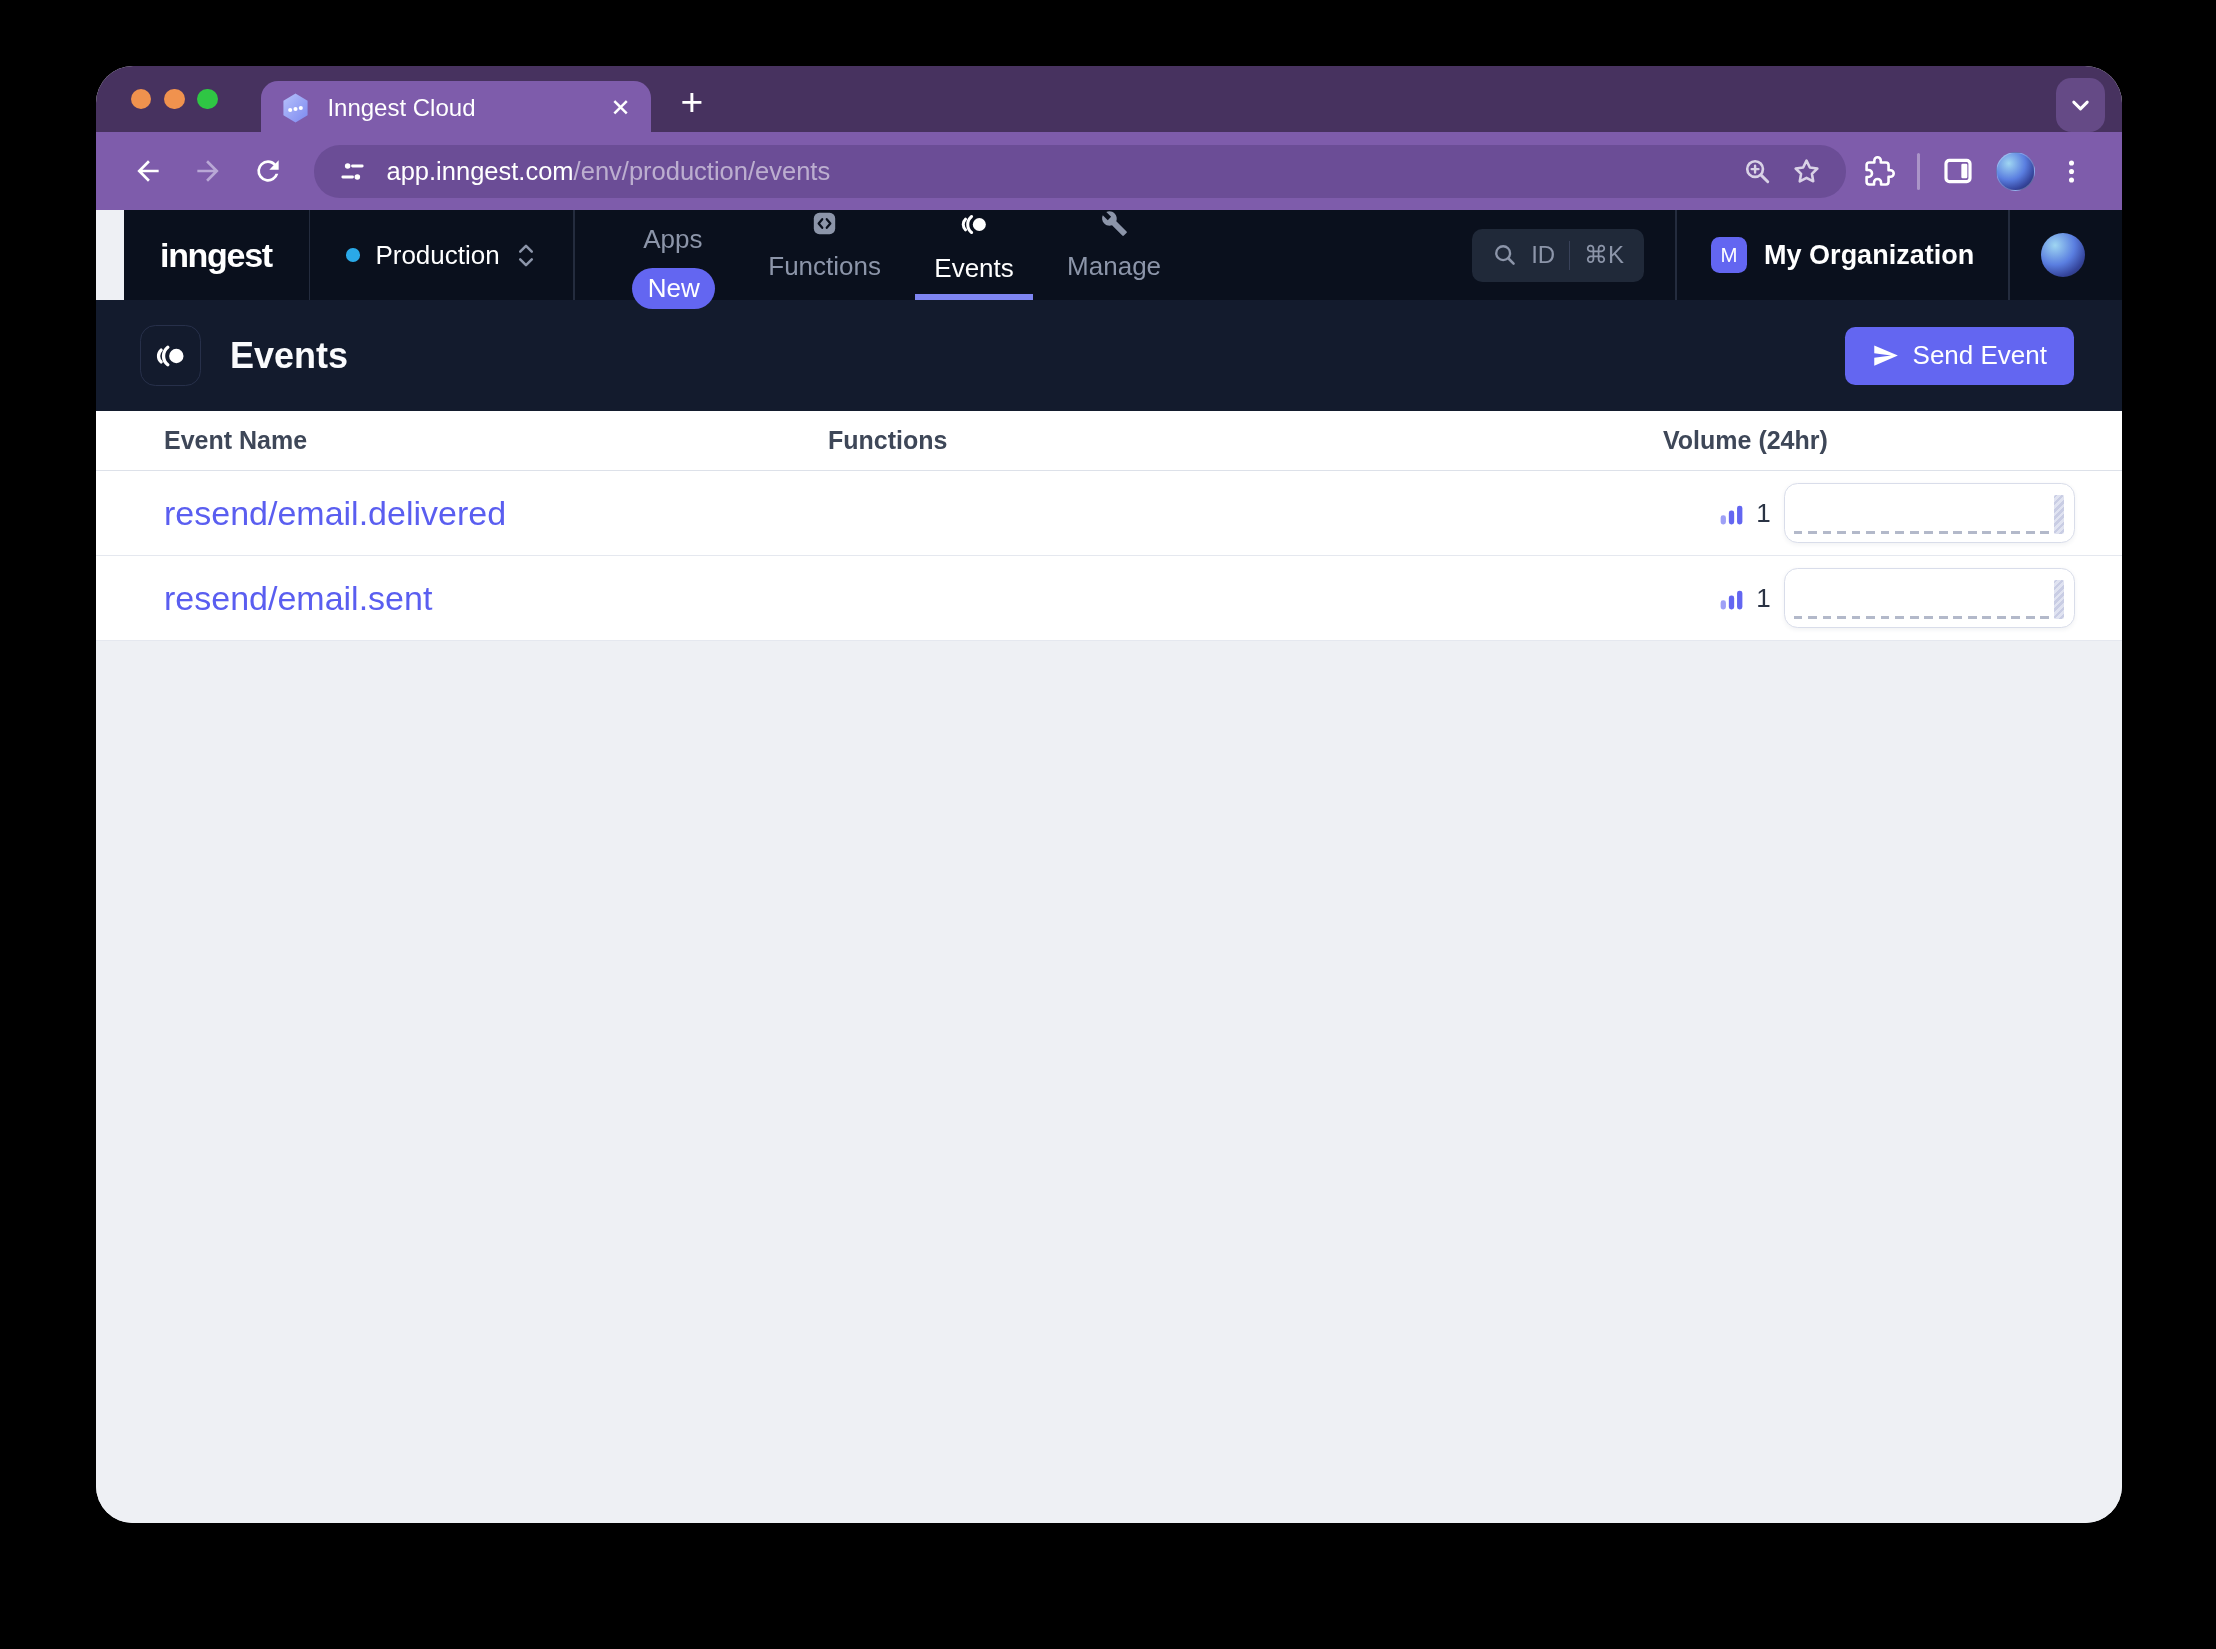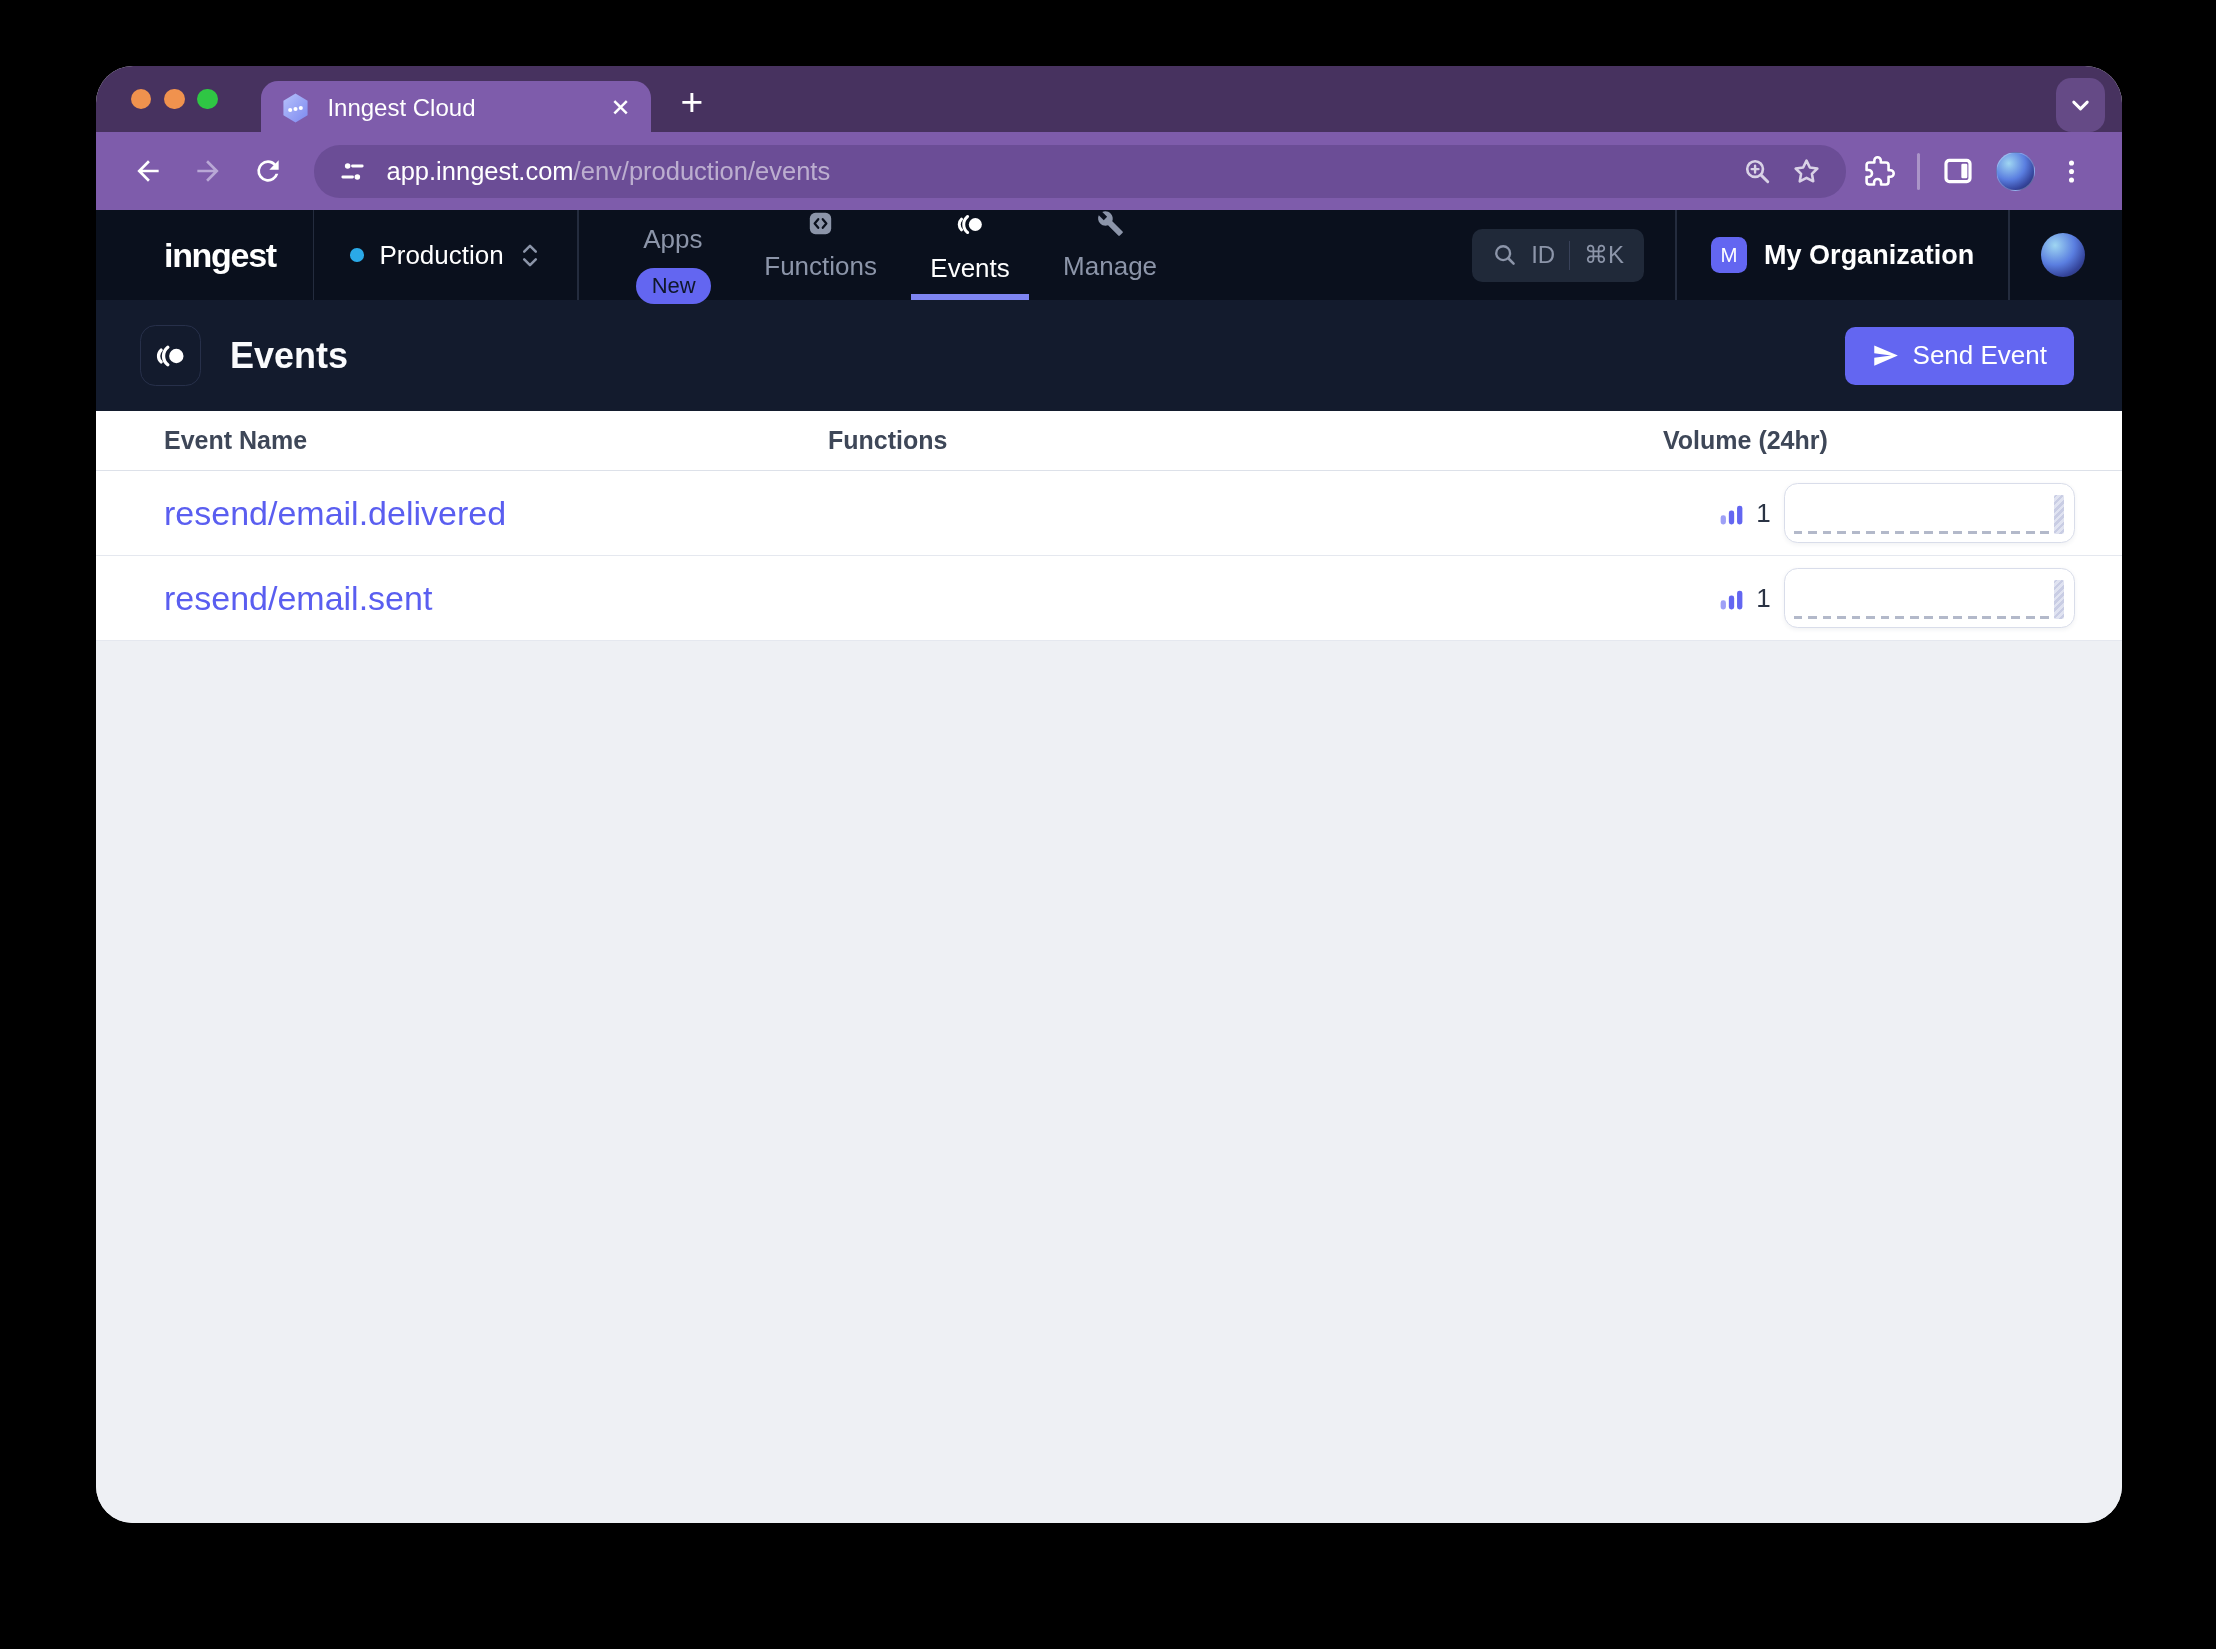--- a/index.html
+++ b/index.html
@@ -65,32 +65,32 @@
     display:flex;align-items:center;padding:0 24px;gap:19px;min-width:0;
   }
   .url-text{flex:1;font-size:25.5px;color:#fff;white-space:nowrap;overflow:hidden;}
   .url-text .path{color:rgba(255,255,255,.55);}
   .toolbar-right{display:flex;align-items:center;gap:22px;flex:none;}
   .vdiv{width:2.6px;height:37px;background:rgba(255,255,255,.35);border-radius:1.7px;}
   .b-avatar{width:39px;height:39px;border-radius:50%;
     background:radial-gradient(circle at 32% 28%, #9fd6f2, #5a7ee0 45%, #35459c 72%, #20264f);
     border:1.7px solid rgba(255,255,255,.25);}
   
-  .appnav{height:90px;background:var(--nav-bg);flex:none;display:flex;align-items:stretch;padding:0 27px 0 68px;}
+  .appnav{height:90px;background:var(--nav-bg);flex:none;display:flex;align-items:stretch;padding:0 27px 0 36px;margin-left:28px;}
   .appnav .logo{font-size:34px;font-weight:800;color:#fff;letter-spacing:-1.3px;align-self:center;margin-right:37px;}
   .nav-sep{width:1.7px;background:var(--nav-divider);align-self:stretch;}
   .env-switcher{display:flex;align-items:center;gap:15.3px;padding:0 36px;}
   .env-dot{width:13.6px;height:13.6px;border-radius:50%;background:var(--env-dot);}
   .env-label{color:#fff;font-size:26px;}
   .nav-items{display:flex;align-items:stretch;margin-left:37px;gap:15.3px;}
   .nav-item{display:flex;align-items:center;gap:13.6px;padding:0 19px;position:relative;
     color:var(--muted-nav);font-size:26px;flex-direction:column;}
   .nav-item.active{color:#fff;}
   .nav-item.active .indicator{position:absolute;left:0;right:0;bottom:0;height:6px;background:var(--underline);}
-  .badge-new{background:var(--accent);color:#0f172a;font-size:22px;padding:5.1px 15.3px;border-radius:850px;margin-left:1.7px;}
+  .badge-new{background:var(--accent);color:#ffffff;font-size:26px;padding:5.1px 15.3px;border-radius:850px;margin-left:1.7px;}
   .appnav-right{margin-left:auto;display:flex;align-items:center;gap:0;}
   .search-pill{
     background:var(--search-pill);border-radius:10.2px;height:53px;padding:0 20.4px;
     display:flex;align-items:center;gap:13.6px;color:var(--muted-nav);font-size:24px;margin-right:31px;
   }
   .search-pill .sep{width:1.7px;height:29px;background:#39425a;}
   .org{display:flex;align-items:center;gap:17px;padding:0 34px;}
   .org-badge{width:36px;height:36px;border-radius:8.5px;background:var(--accent);color:#fff;
     font-size:20.4px;display:flex;align-items:center;justify-content:center;}
   .org-name{color:#fff;font-size:27px;font-weight:600;}

